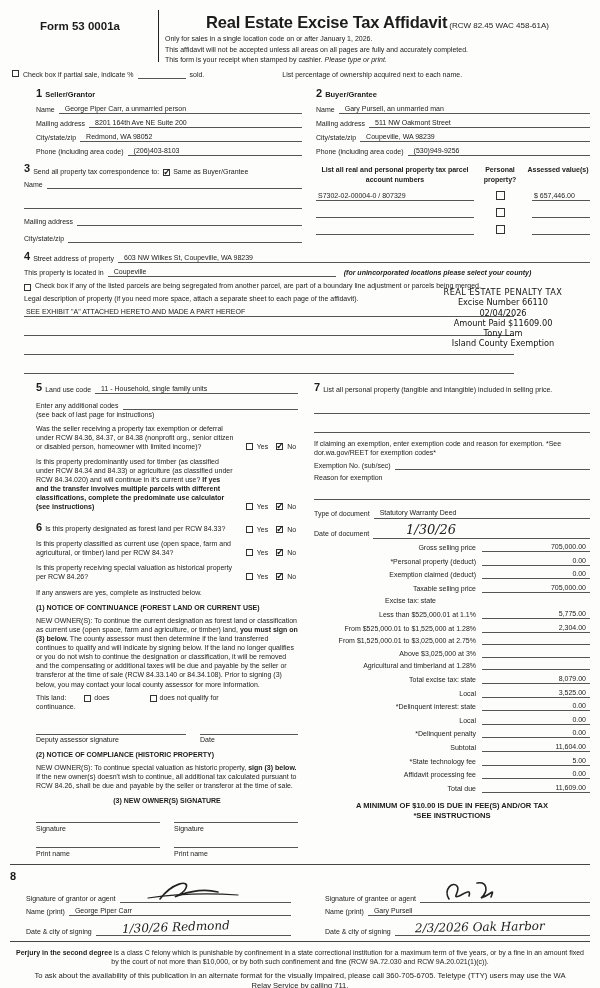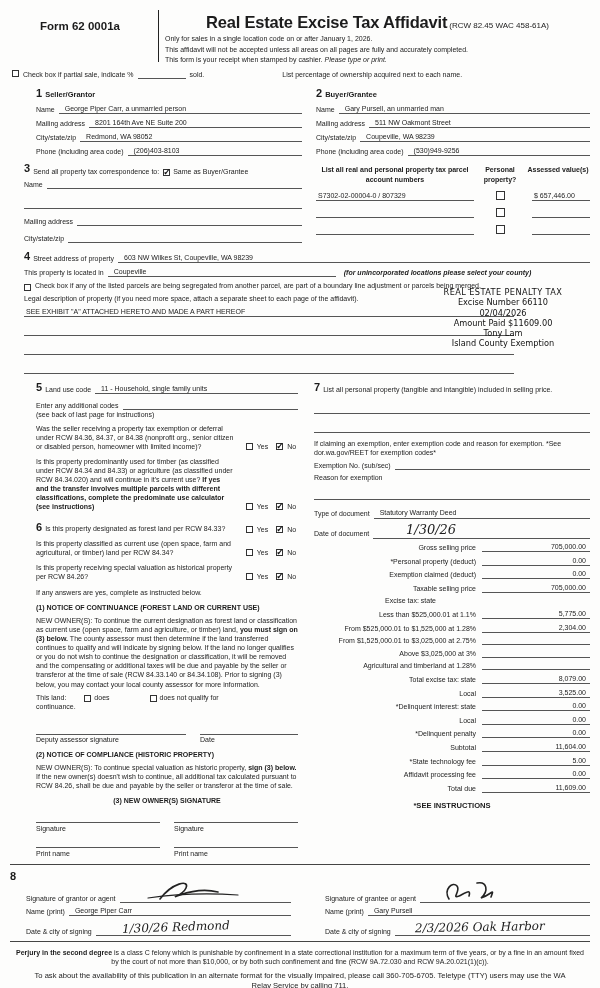--- a/index.html
+++ b/index.html
@@ -87,21 +87,21 @@
   .bold { font-weight:bold; }
   .ctr { text-align:center; }
 </style>
 </head>
 <body>
 
 <div class="page">
 
   <div class="hdr">
     <div class="hdr-left">
-      <div class="form-no">Form 62 0001a</div>
+      <div class="form-no">Form 53 0001a</div>
     </div>
     <div class="hdr-div"></div>
     <div class="hdr-right">
       <div class="title-row">
         <span class="title">Real Estate Excise Tax Affidavit</span>
         <span class="rcw">(RCW 82.45 WAC 458-61A)</span>
       </div>
       <div class="sub">Only for sales in a single location code on or after January 1, 2026.</div>
       <div class="sub">This affidavit will not be accepted unless all areas on all pages are fully and accurately completed.</div>
       <div class="sub"><span>This form is your receipt when stamped by cashier. </span><span class="ital">Please type or print.</span></div>
@@ -457,20 +457,21 @@
             <span class="ttlbl">Affidavit processing fee</span>
             <span class="ttval">0.00</span>
           </div>
         <div class="ttrow">
             <span class="ttlbl">Total due</span>
             <span class="ttval">11,609.00</span>
           </div>
       </div>
 
       <div class="minnote">
+        <div>A MINIMUM OF $10.00 IS DUE IN FEE(S) AND/OR TAX</div>
         <div>*SEE INSTRUCTIONS</div>
       </div>
     </div>
   </div>
 
   <div class="rule" style="margin-top:6px;"></div>
 
   <div class="s8">
     <div class="frow">
       <span class="secnum">8</span>

